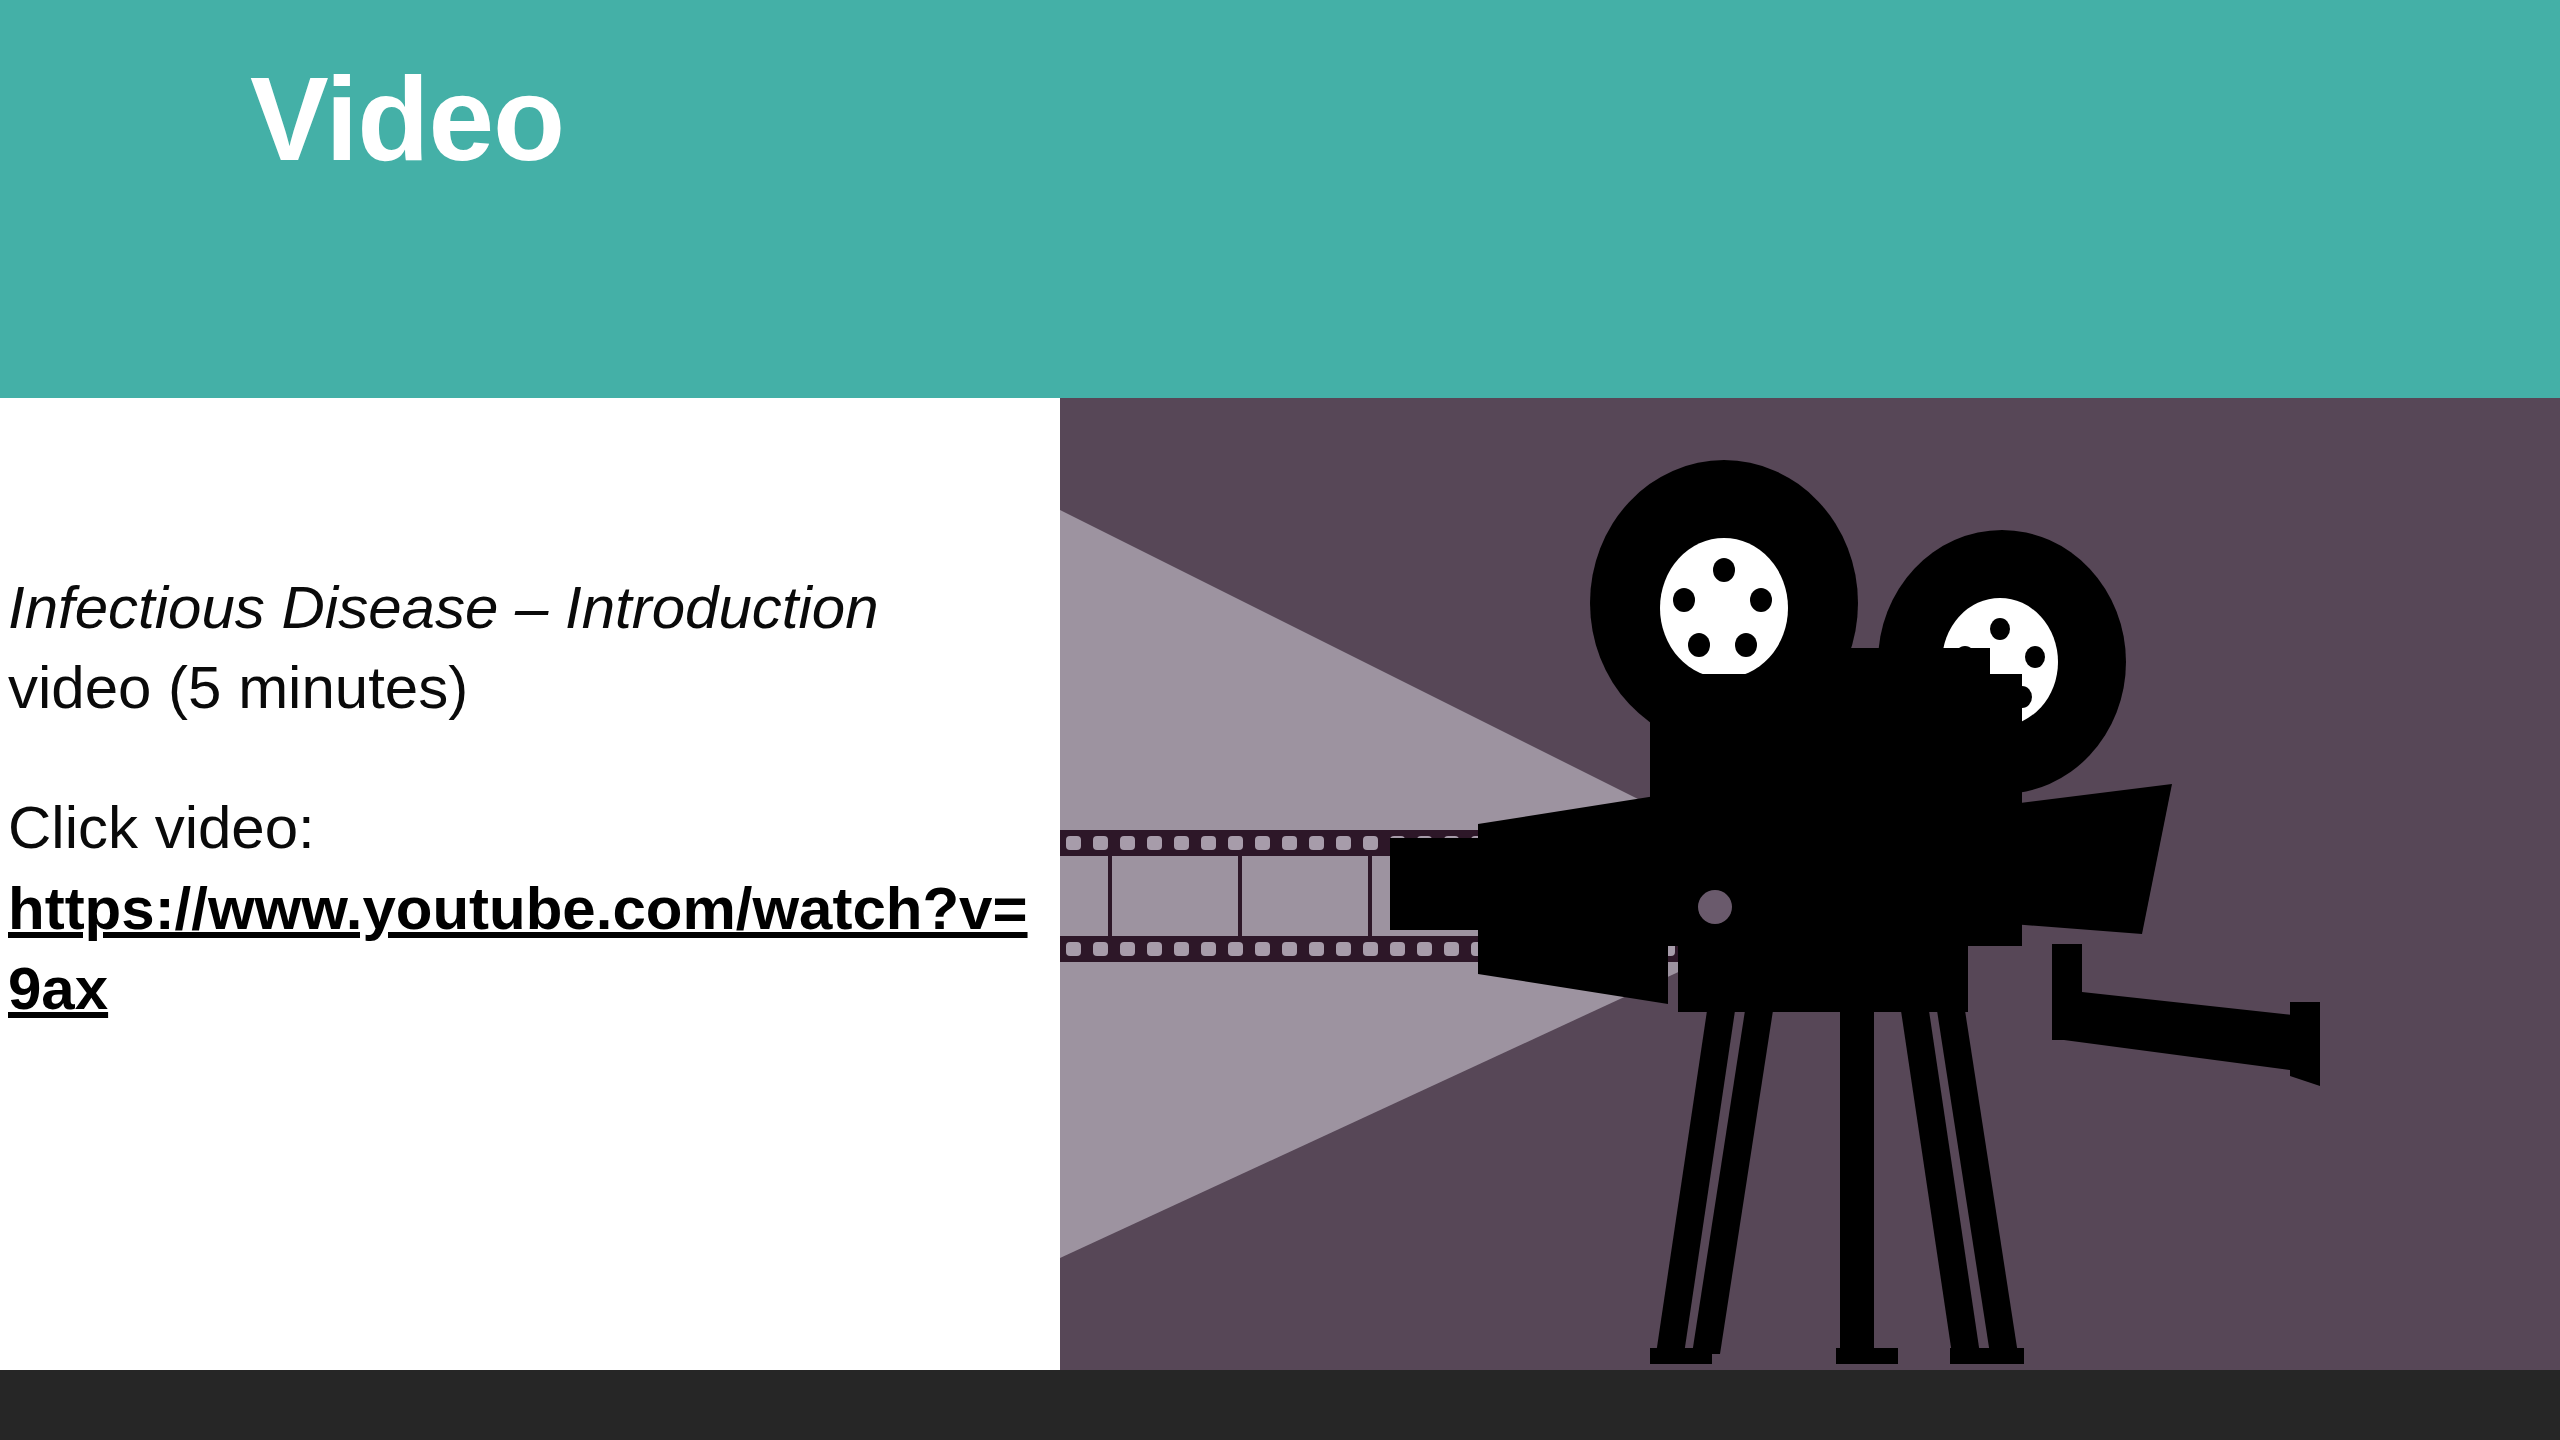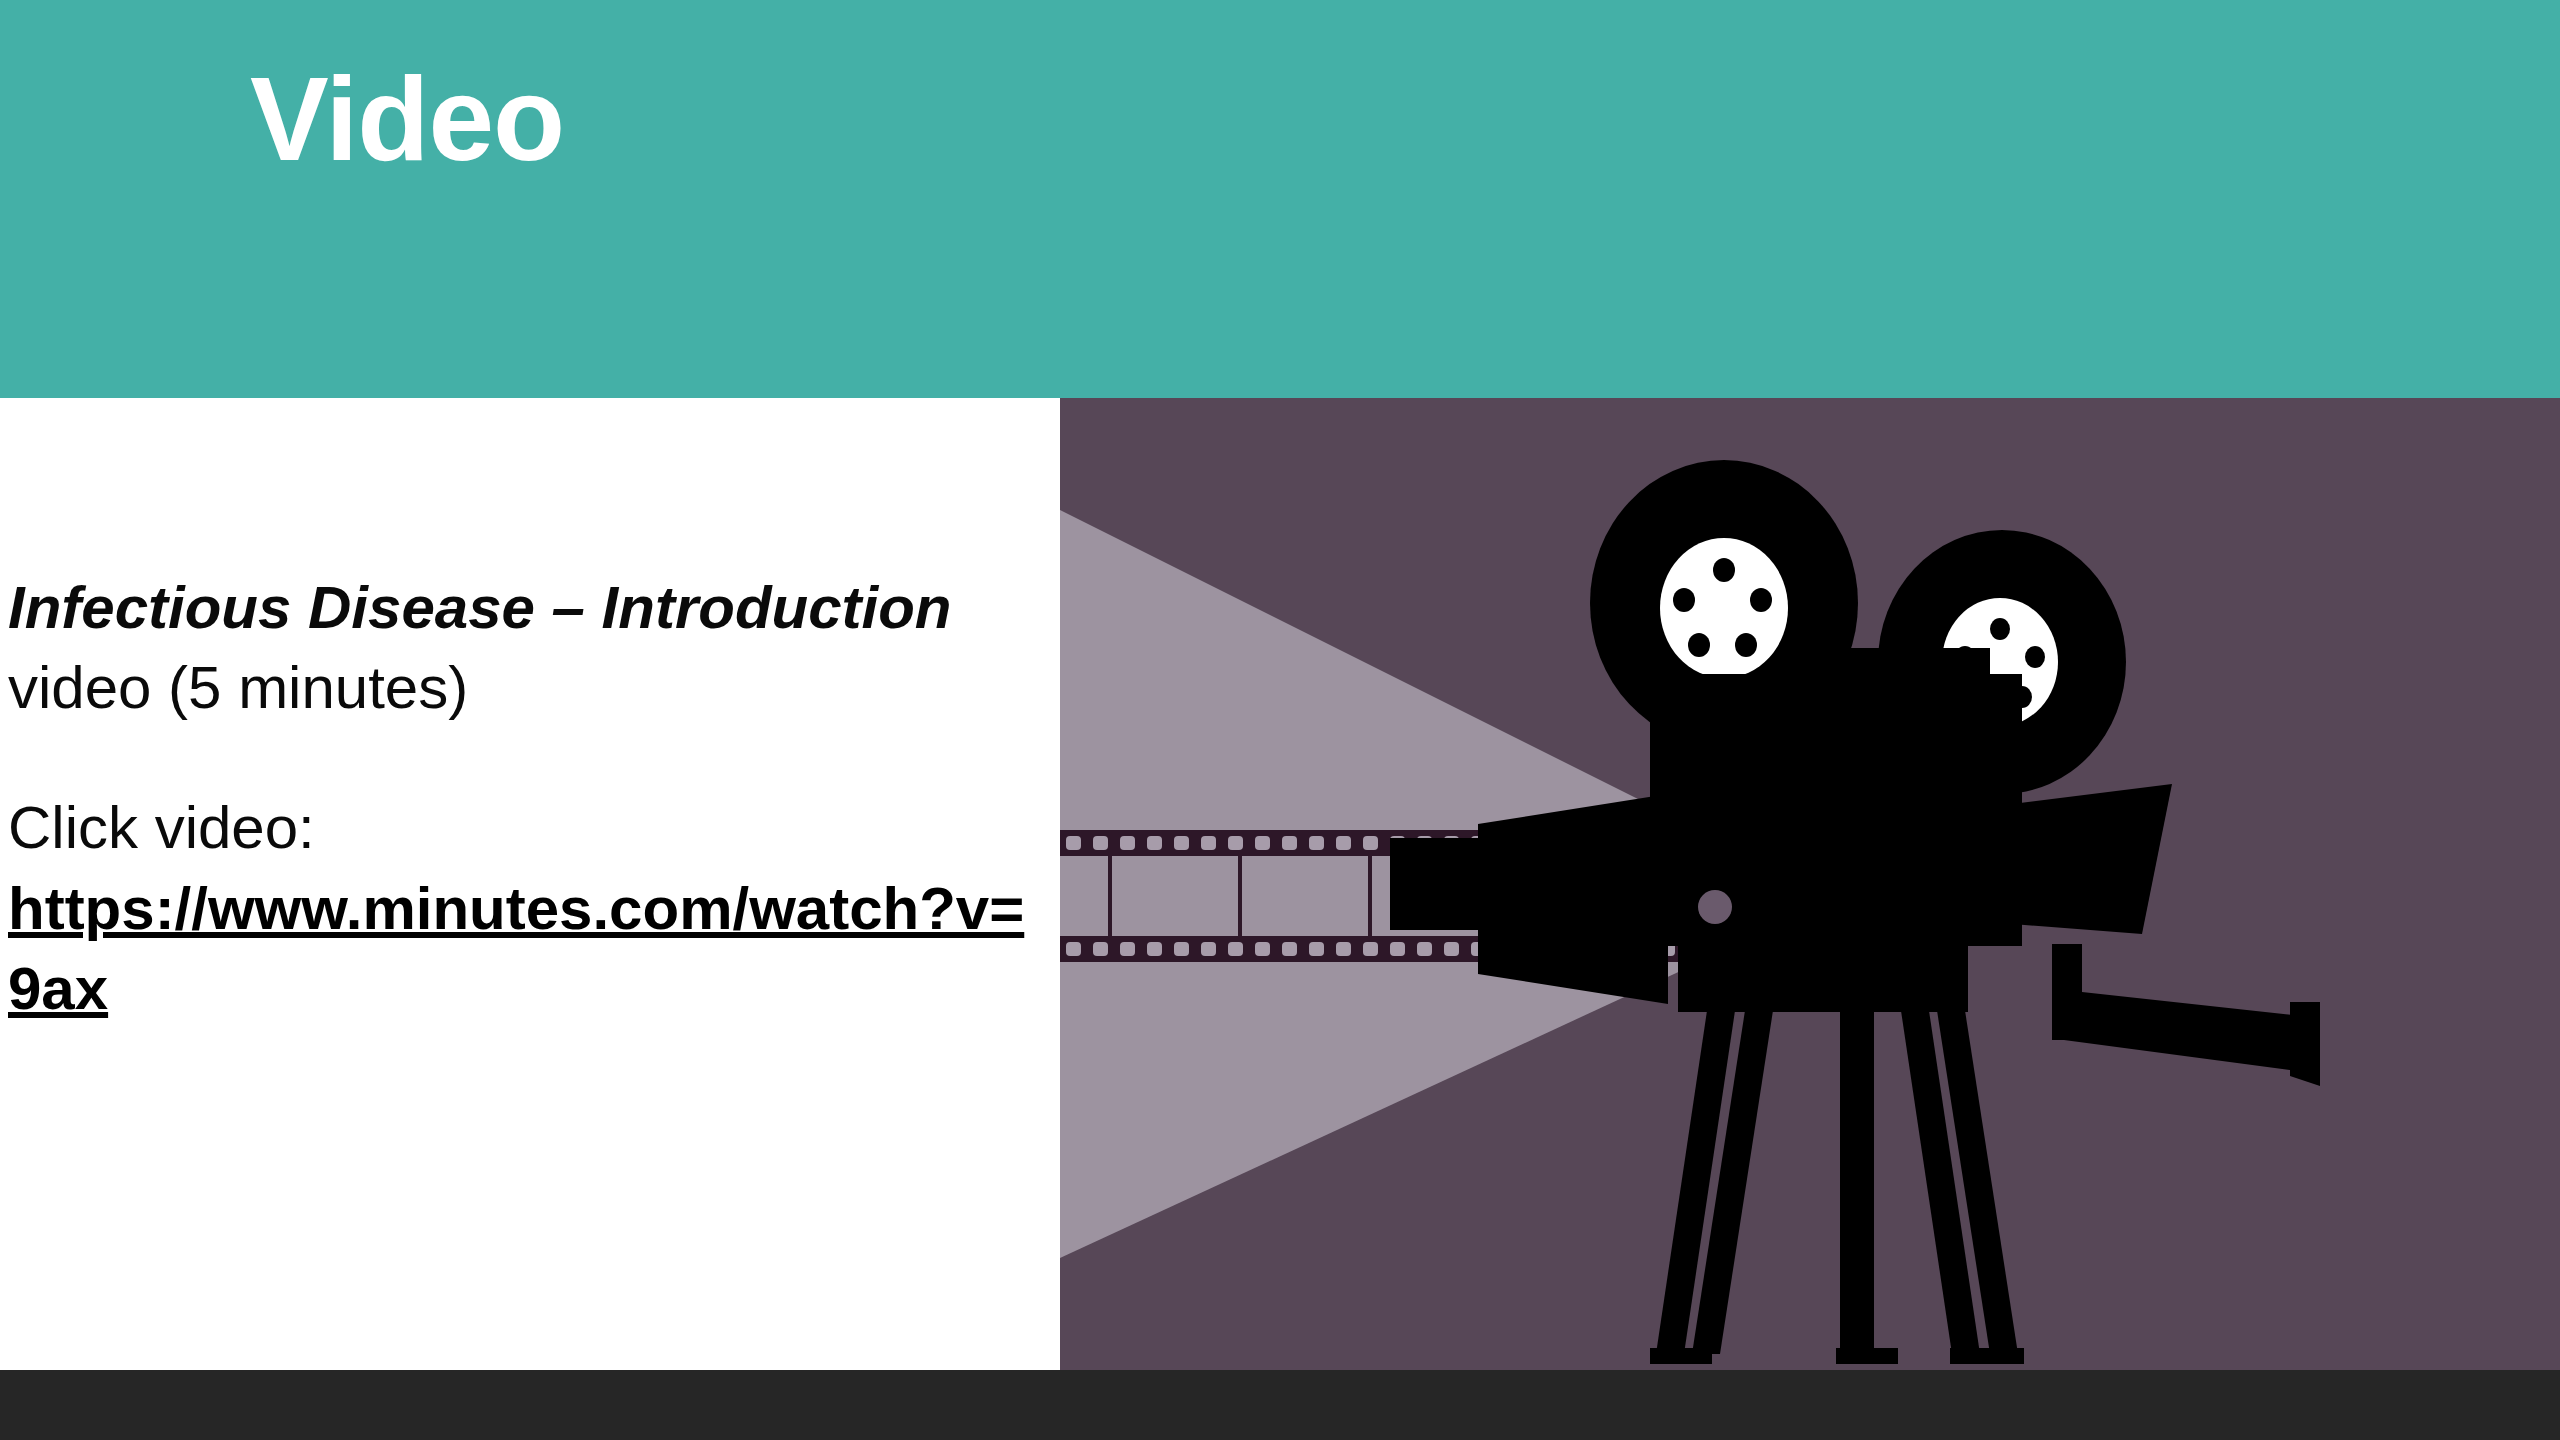--- a/index.html
+++ b/index.html
@@ -56,21 +56,20 @@
     left: 8px;
     top: 170px;
     width: 1045px;
     font-size: 60px;
     line-height: 1.33;
     color: #0a0a0a;
   }
   .line-italic {
     font-style: italic;
     white-space: nowrap;
-    font-weight: bold;
   }
   .line-plain { white-space: nowrap; }
   .spacer-line { height: 60px; }
   .link-text {
     font-weight: bold;
     text-decoration: underline;
     color: #000000;
     word-break: break-all;
     display: block;
   }
@@ -200,21 +199,21 @@
     <div id="slide-title">Video</div>
   </div>
 
   <div id="content-panel">
     <div id="body-text">
       <div class="line-italic">Infectious Disease – Introduction</div>
       <div class="line-plain">video (5 minutes)</div>
       <div class="spacer-line"></div>
       <div class="line-plain"> Click video:</div>
       <div id="link-block">
-        <span class="link-text">https://www.minutes.com/watch?v=9ax</span>
+        <span class="link-text">https://www.youtube.com/watch?v=9ax</span>
       </div>
     </div>
   </div>
 
   <div id="illustration">
 
     <svg class="beam" viewBox="0 0 1500 972" preserveAspectRatio="none">
       <polygon points="0,112 640,432 640,564 0,860" fill="#9D93A0"></polygon>
     </svg>
 

